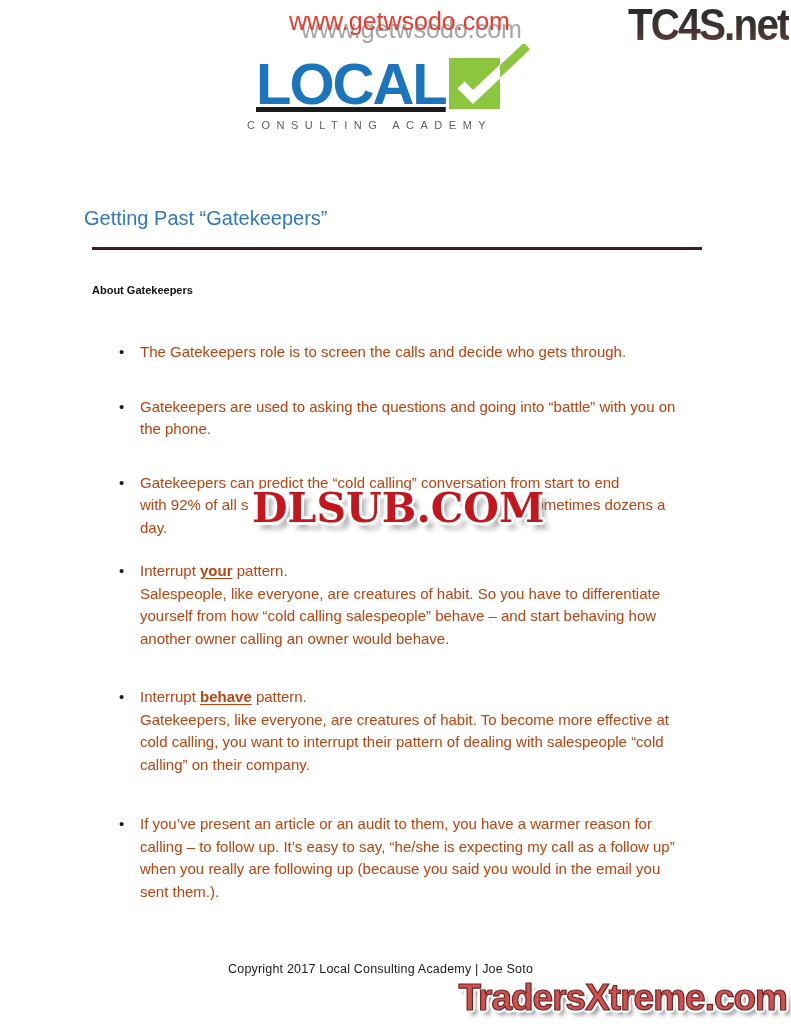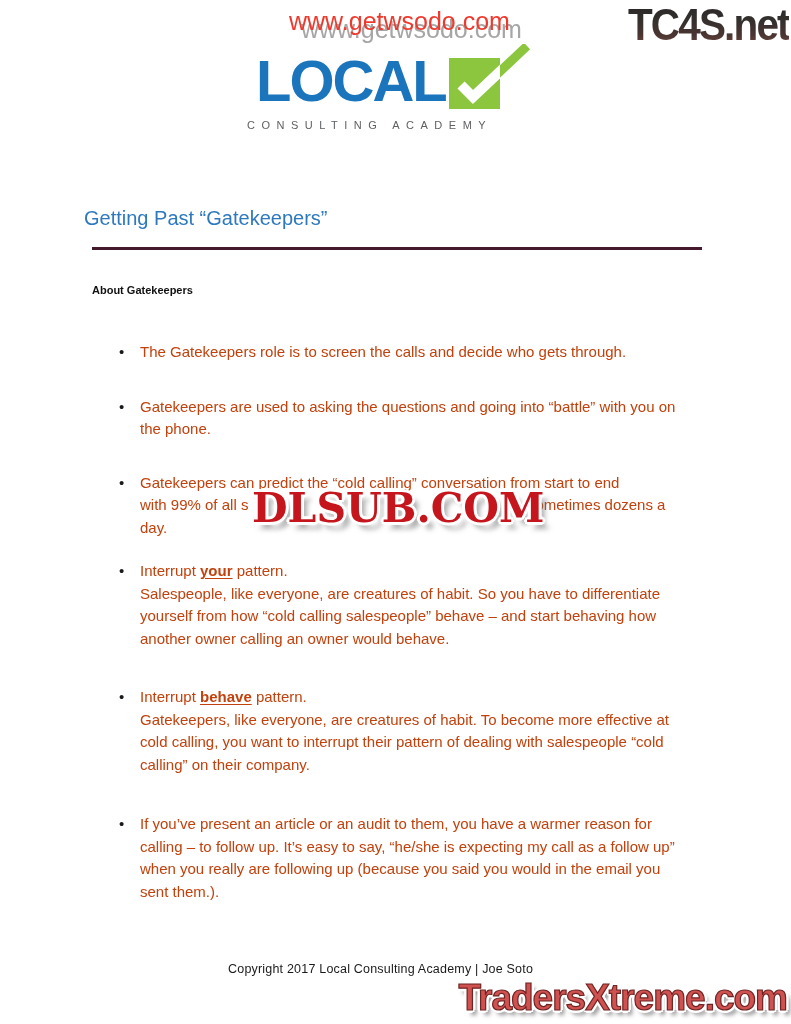--- a/index.html
+++ b/index.html
@@ -30,21 +30,21 @@
     font-size: 44px; font-weight: bold; letter-spacing: -2px;
     transform: scaleX(0.92); transform-origin: right top;
     background: linear-gradient(180deg, #272524 0%, #33302e 40%, #4a3531 70%, #7c524a 100%);
     -webkit-background-clip: text; background-clip: text;
     -webkit-text-fill-color: transparent; color: #3a2f2c;
     white-space: nowrap;
   }
 
   
   .logo { position: absolute; left: 256px; top: 50px; }
-  .logo-row { display: flex; align-items: flex-start; }
+  .logo-row { display: flex; align-items: center; text-decoration: underline; }
   .logo-word {
     font-size: 58px; font-weight: bold; letter-spacing: -2px;
     color: #1b75bc; line-height: 1; margin-top: 2px;
   }
   .logo-check { margin-left: 3px; margin-top: -6px; }
   .logo-sub {
     margin-top: 3px; margin-left: -9px;
     font-size: 11px; color: #5f6062; letter-spacing: 6.5px;
     white-space: nowrap;
   }
@@ -153,21 +153,21 @@
 
   <ul class="bullets">
     <li class="b-gap1">
       <span>The Gatekeepers role is to screen the calls and decide who gets through.</span>
     </li>
     <li class="b-gap2">
       <span>Gatekeepers are used to asking the questions and going into “battle” with you on the phone.</span>
     </li>
     <li class="b-gap3">
       <span>Gatekeepers can predict the “cold calling” conversation from start to end</span><br>
-      <span>with 99% of all s</span><span class="stamp-gap"></span><span>ometimes dozens a</span><br>
+      <span>with 92% of all s</span><span class="stamp-gap"></span><span>ometimes dozens a</span><br>
       <span>day.</span>
     </li>
     <li class="b-gap4">
       <span>Interrupt </span><span class="u">your</span><span> pattern.</span><br>
       <span>Salespeople, like everyone, are creatures of habit. So you have to differentiate yourself from how “cold calling salespeople” behave – and start behaving how another owner calling an owner would behave.</span>
     </li>
     <li class="b-gap5">
       <span>Interrupt </span><span class="u">behave</span><span> pattern.</span><br>
       <span>Gatekeepers, like everyone, are creatures of habit. To become more effective at cold calling, you want to interrupt their pattern of dealing with salespeople “cold calling” on their company.</span>
     </li>

